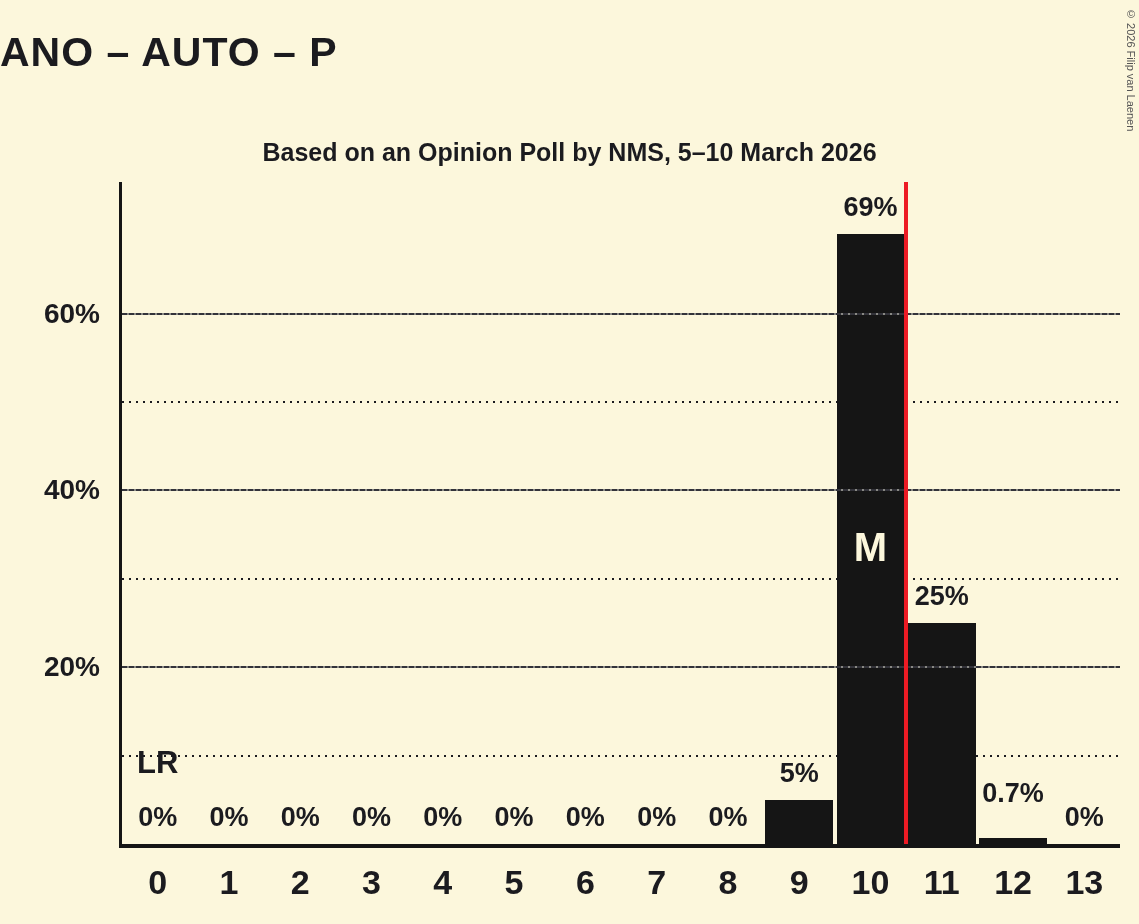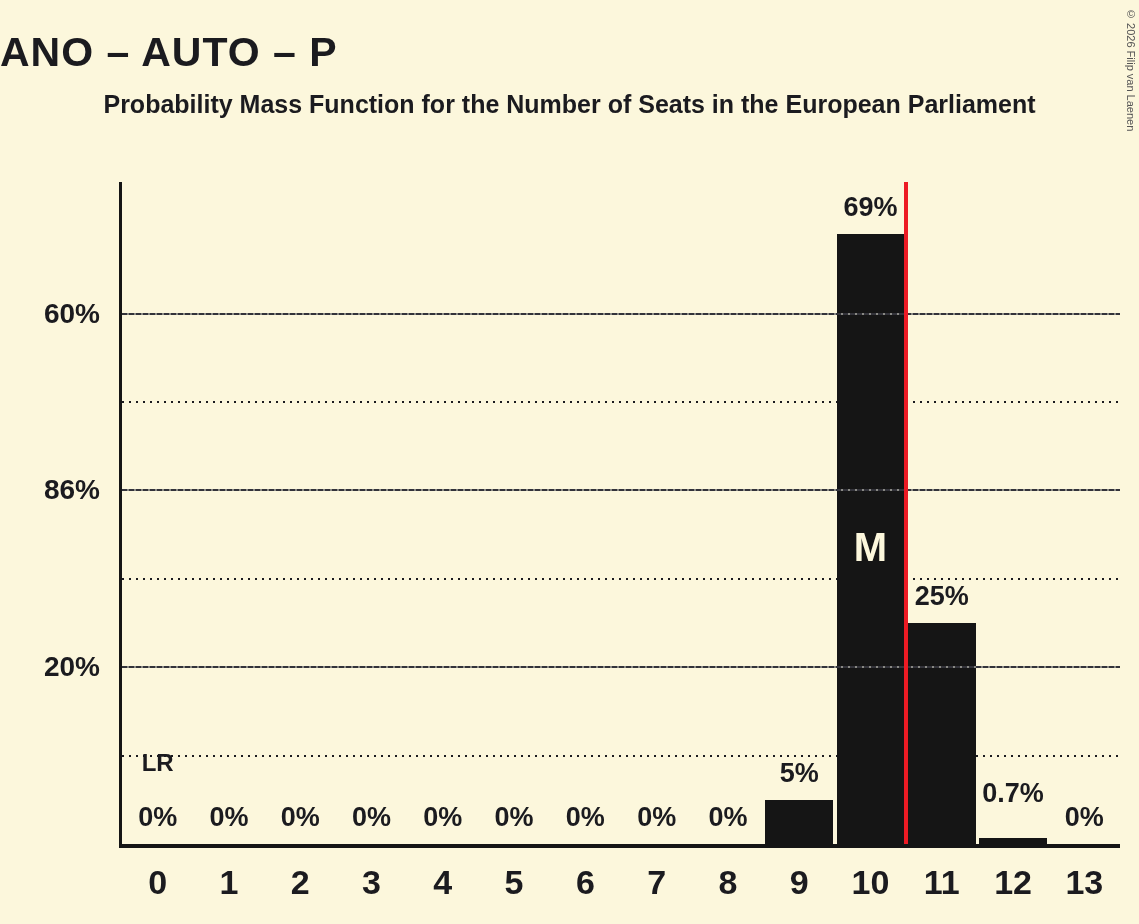--- a/index.html
+++ b/index.html
@@ -21,34 +21,34 @@
         box-sizing:border-box;}
   .plot-inner{position:absolute;left:0;top:0;width:998px;height:662px;}
   .gridline{position:absolute;left:0;width:998px;height:2px;}
   .gridline.dotted{z-index:1;}
   .gridline.solid{z-index:3;}
   .bar{position:absolute;bottom:0;z-index:2;}
   .val-label{position:absolute;z-index:5;text-align:center;font-size:27px;
              font-weight:700;white-space:nowrap;line-height:30px;}
   .median{position:absolute;z-index:5;text-align:center;font-size:40px;
           font-weight:700;line-height:40px;}
-  .lr-label{position:absolute;z-index:5;text-align:center;font-size:24px;
+  .lr-label{position:absolute;z-index:5;text-align:center;font-size:31px;
             font-weight:700;line-height:34px;}
   .redline{position:absolute;top:0;width:4px;height:662px;z-index:4;}
   .ytick{position:absolute;left:0;width:100px;text-align:right;font-size:28px;
          font-weight:700;line-height:38px;}
   .xtick{position:absolute;top:862px;text-align:center;font-size:34px;
          font-weight:700;line-height:40px;}
 </style>
 </head>
 <body>
 
 <div class="canvas" style="background: rgb(252, 247, 220); color: rgb(27, 27, 31);">
   <div class="title">ANO – AUTO – P</div>
-  <div class="subtitle s1">Probability Mass Function for the Number of Seats in the European Parliament</div>
+  <div class="subtitle s2">Based on an Opinion Poll by NMS, 5–10 March 2026</div>
   <div class="copyright" style="color: rgb(85, 85, 85);">© 2026 Filip van Laenen</div>
 
 
   <div class="plot">
     <div class="plot-inner">
         <div class="gridline dotted" style="top: 572.6px; background-image: repeating-linear-gradient(90deg, rgb(27, 27, 31) 0px, rgb(27, 27, 31) 2px, rgba(0, 0, 0, 0) 2px, rgba(0, 0, 0, 0) 7px);"></div>
         <div class="gridline solid" style="top: 484.2px; background-image: repeating-linear-gradient(90deg, rgb(51, 51, 58) 0px, rgb(51, 51, 58) 5px, rgb(138, 138, 133) 5px, rgb(138, 138, 133) 7px);"></div>
         <div class="gridline dotted" style="top: 395.8px; background-image: repeating-linear-gradient(90deg, rgb(27, 27, 31) 0px, rgb(27, 27, 31) 2px, rgba(0, 0, 0, 0) 2px, rgba(0, 0, 0, 0) 7px);"></div>
         <div class="gridline solid" style="top: 307.4px; background-image: repeating-linear-gradient(90deg, rgb(51, 51, 58) 0px, rgb(51, 51, 58) 5px, rgb(138, 138, 133) 5px, rgb(138, 138, 133) 7px);"></div>
         <div class="gridline dotted" style="top: 219px; background-image: repeating-linear-gradient(90deg, rgb(27, 27, 31) 0px, rgb(27, 27, 31) 2px, rgba(0, 0, 0, 0) 2px, rgba(0, 0, 0, 0) 7px);"></div>
@@ -71,21 +71,21 @@
         <div class="bar" style="left: 857.071px; width: 68px; height: 6.188px; background: rgb(21, 21, 21);"></div>
         <div class="val-label" style="left: 840.429px; width: 101.286px; bottom: 36px;">0.7%</div>
         <div class="val-label" style="left: 911.714px; width: 101.286px; bottom: 12px;">0%</div>
         <div class="redline" style="left: 782.143px; background: rgb(237, 27, 36);"></div>
         <div class="median" style="left: 712.857px; width: 71.2857px; top: 345px; color: rgb(252, 247, 220);">M</div>
         <div class="lr-label" style="left: 0px; width: 71.2857px; bottom: 64px;">LR</div>
       </div>
   </div>
 
 <div class="ytick" style="top: 648.2px;">20%</div>
-    <div class="ytick" style="top: 471.4px;">86%</div>
+    <div class="ytick" style="top: 471.4px;">40%</div>
     <div class="ytick" style="top: 294.6px;">60%</div>
     <div class="xtick" style="left: 122px; width: 71.2857px;">0</div>
     <div class="xtick" style="left: 193.286px; width: 71.2857px;">1</div>
     <div class="xtick" style="left: 264.571px; width: 71.2857px;">2</div>
     <div class="xtick" style="left: 335.857px; width: 71.2857px;">3</div>
     <div class="xtick" style="left: 407.143px; width: 71.2857px;">4</div>
     <div class="xtick" style="left: 478.429px; width: 71.2857px;">5</div>
     <div class="xtick" style="left: 549.714px; width: 71.2857px;">6</div>
     <div class="xtick" style="left: 621px; width: 71.2857px;">7</div>
     <div class="xtick" style="left: 692.286px; width: 71.2857px;">8</div>

